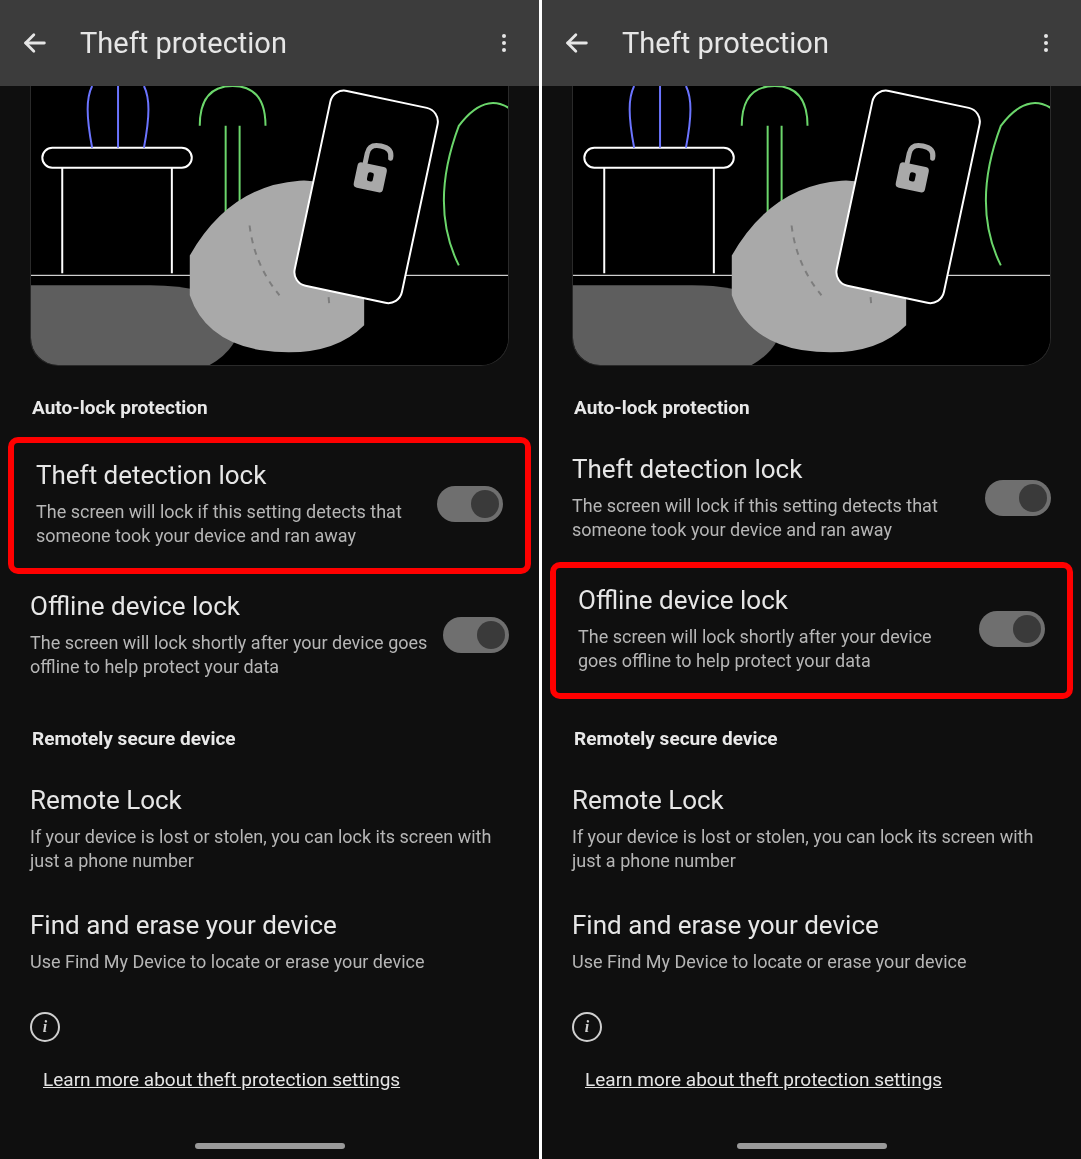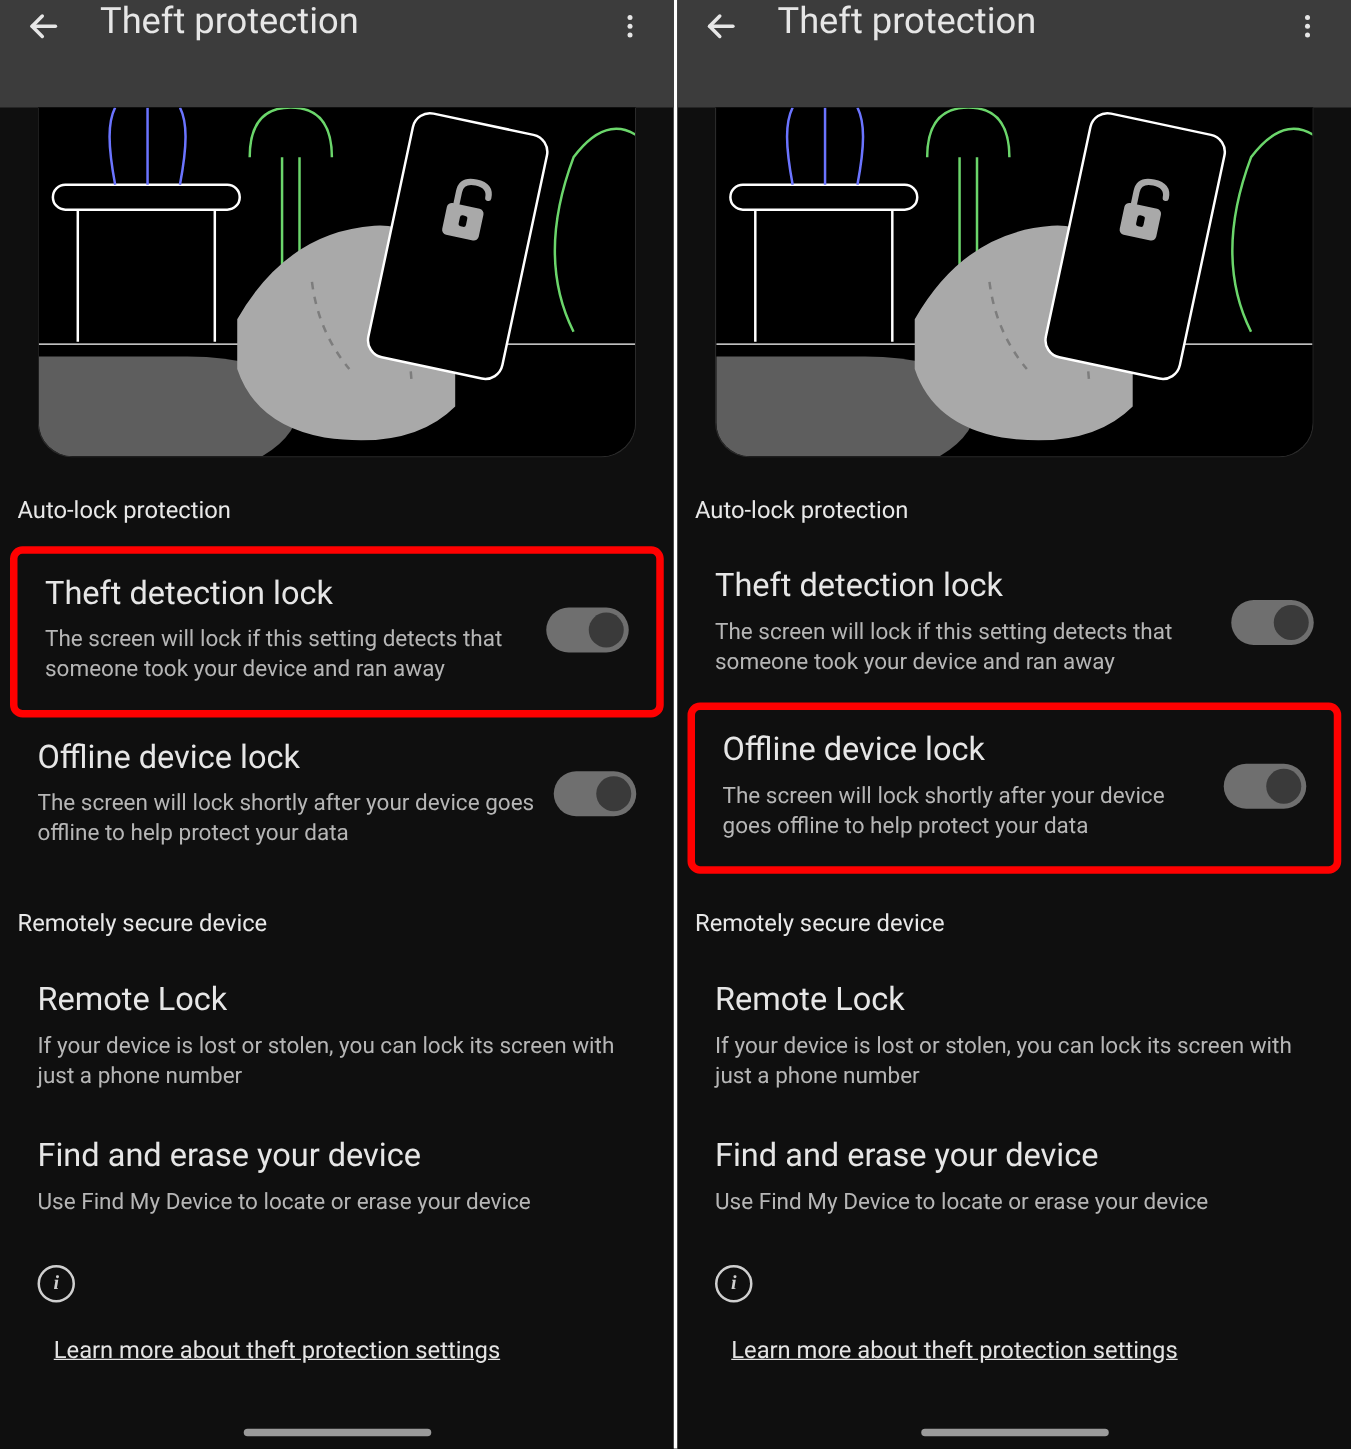--- a/index.html
+++ b/index.html
@@ -1,29 +1,29 @@
 <!DOCTYPE html>
 <html><head>
 <meta charset="utf-8">
 <style>
   * { box-sizing: border-box; margin: 0; padding: 0; }
   html, body { background: #0f0f0f; font-family: Roboto, "Segoe UI", Arial, sans-serif; }
   .wrap { display: flex; width: 1081px; height: 1159px; }
   .pane { flex: 1; background: #0f0f0f; display: flex; flex-direction: column; position: relative; }
   .pane:first-child { border-right: 3px solid #fff; }
 
-  .appbar { height: 86px; background: #3c3c3c; display: flex; align-items: flex-start; padding: 0 14px; }
+  .appbar { height: 86px; background: #3c3c3c; display: flex; align-items: center; padding: 0 14px; }
   .back { width: 42px; height: 42px; display: flex; align-items: center; justify-content: center; color: #e6e6e6; cursor: pointer; }
   .app-title { color: #e6e6e6; font-size: 29px; font-weight: 400; margin-left: 24px; flex: 1; }
   .more { width: 42px; height: 42px; display: flex; align-items: center; justify-content: center; color: #e6e6e6; cursor: pointer; }
 
   .hero { margin: 0 30px 20px 30px; height: 280px; border-radius: 0 0 28px 28px; background: #000; position: relative; overflow: hidden; border: 1px solid #2a2a2a; border-top: none; }
   .hero svg { width: 100%; height: 100%; display: block; }
 
-  .section-h { color: #e8e8e8; font-size: 19px; font-weight: 400; padding: 10px 30px 18px 14px; }
+  .section-h { color: #e8e8e8; font-size: 19px; font-weight: 700; padding: 10px 30px 18px 32px; }
 
   .item { padding: 16px 30px 20px 30px; display: flex; align-items: center; gap: 13px; position: relative; }
   .item .txt { flex: 1; }
   .item-title { color: #e6e6e6; font-size: 26px; font-weight: 400; line-height: 1.25; }
   .item-desc { color: #b6b6b6; font-size: 18px; line-height: 1.35; margin-top: 8px; }
 
   .toggle { width: 66px; height: 36px; border-radius: 18px; background: #6f6f6f; position: relative; flex-shrink: 0; cursor: pointer; }
   .toggle::after { content: ""; position: absolute; right: 4px; top: 4px; width: 28px; height: 28px; border-radius: 50%; background: #3a3a3a; }
 
   .hi { border: 6px solid #ff0000; border-radius: 10px; margin: 0 8px; padding: 16px 22px 20px 22px; }

